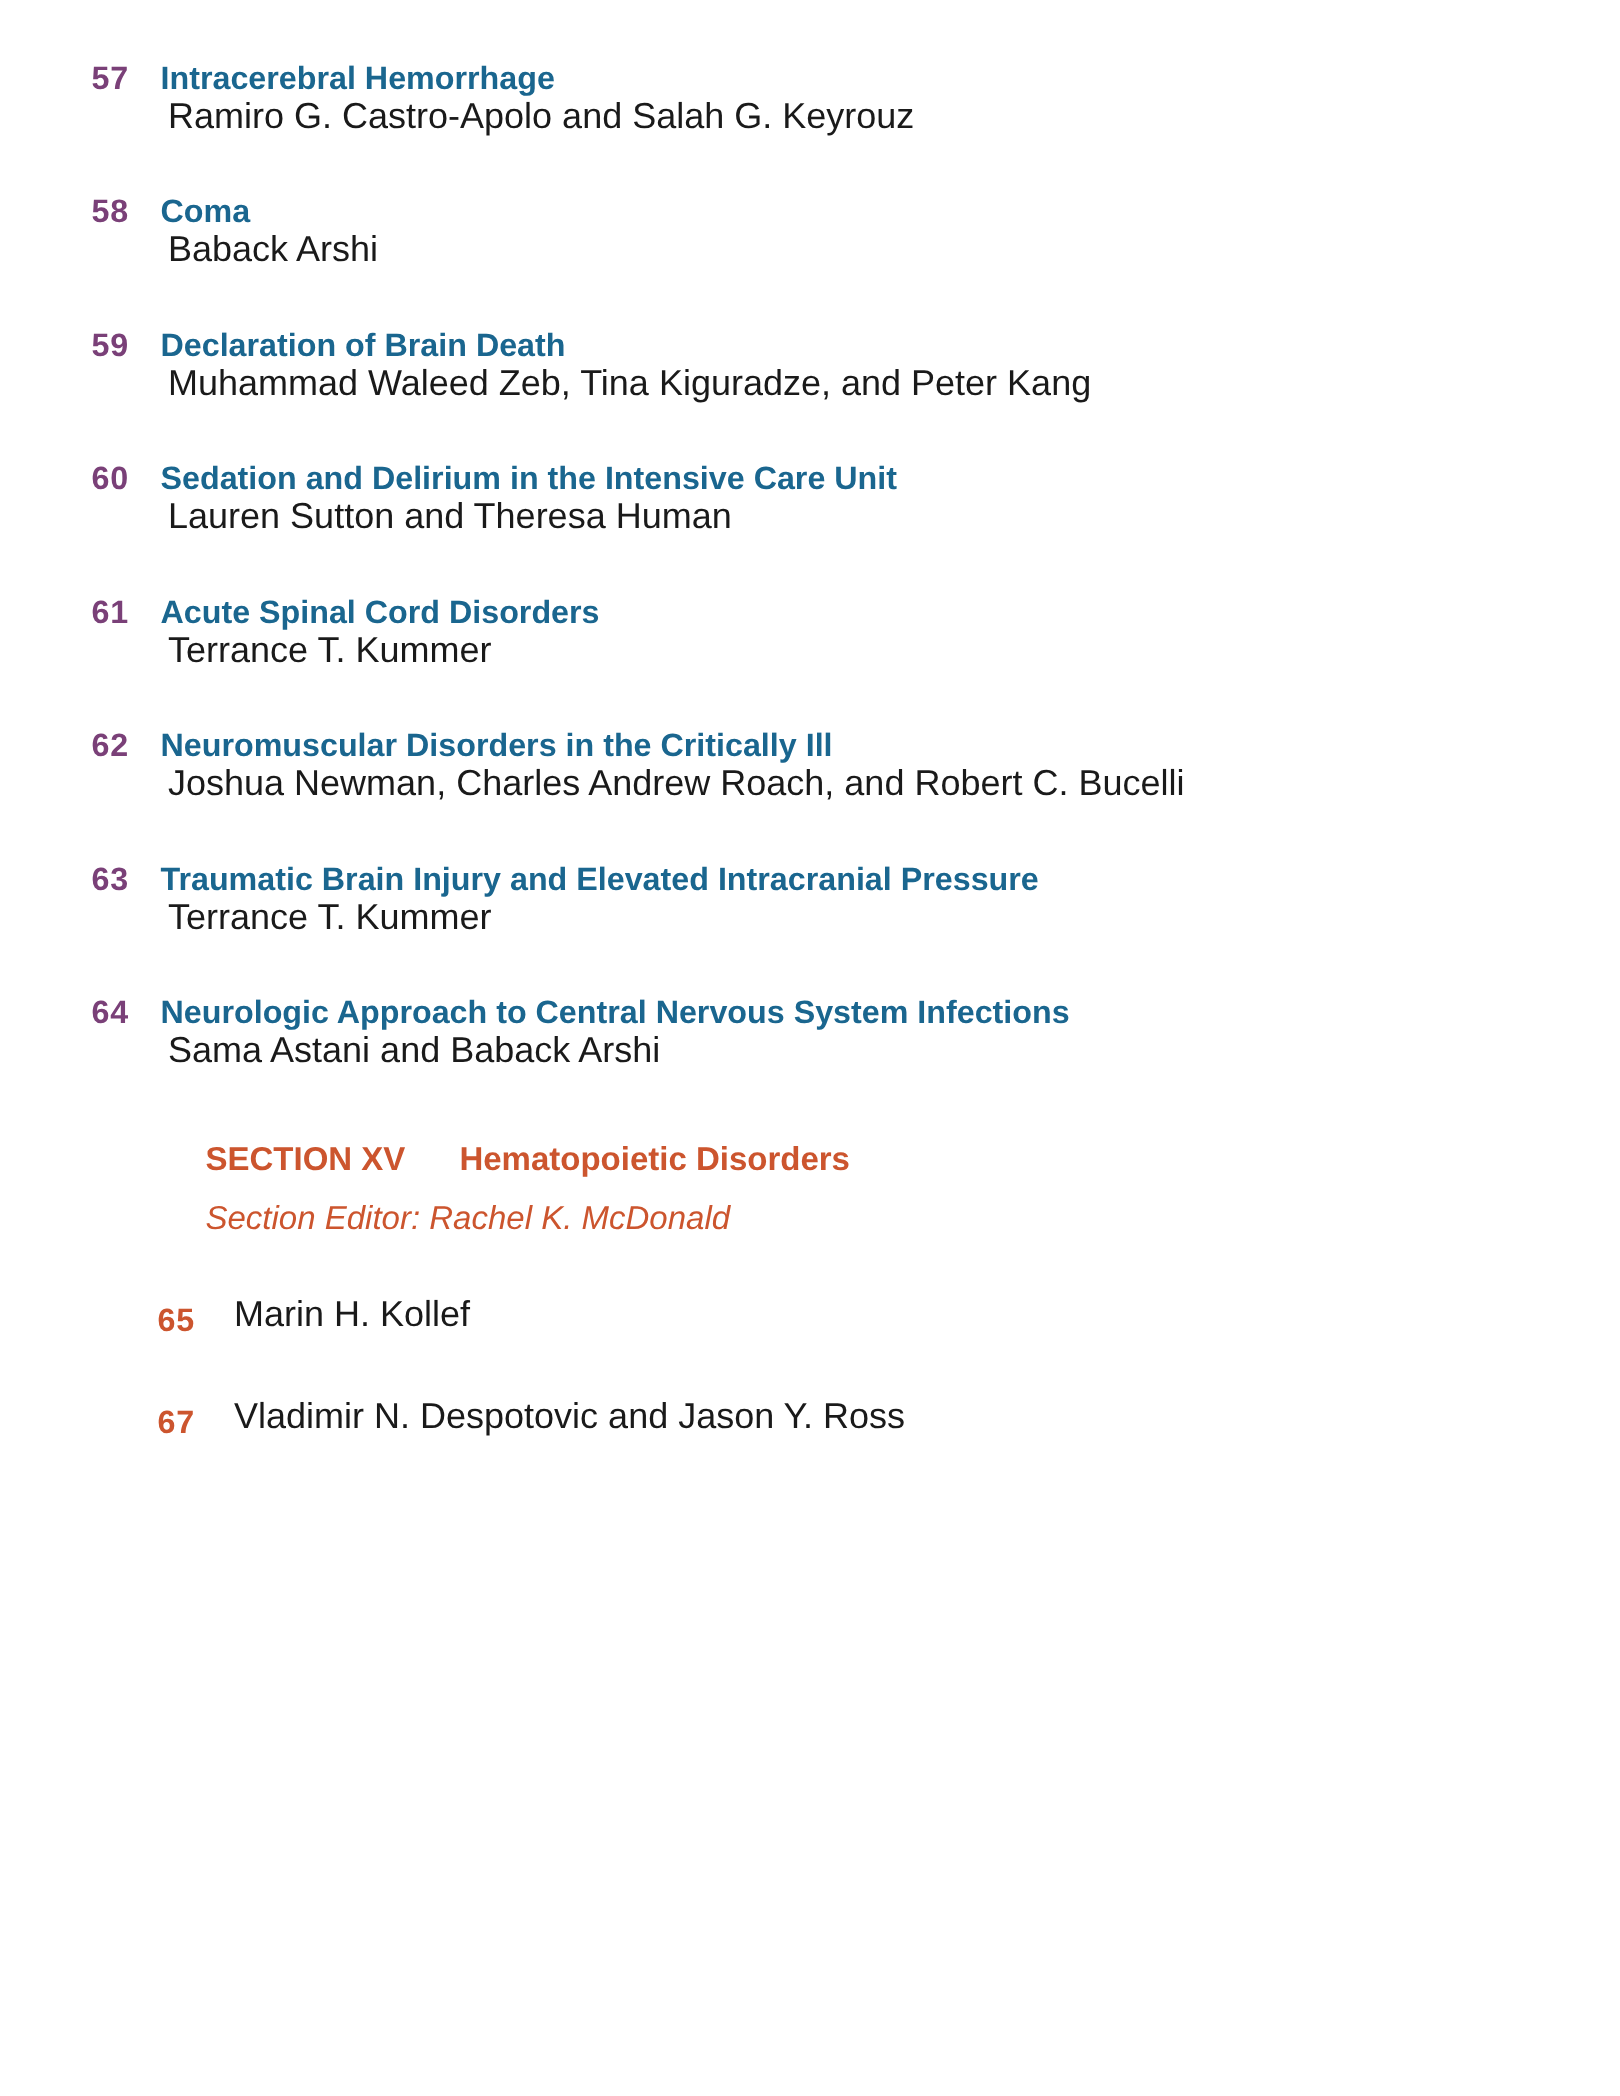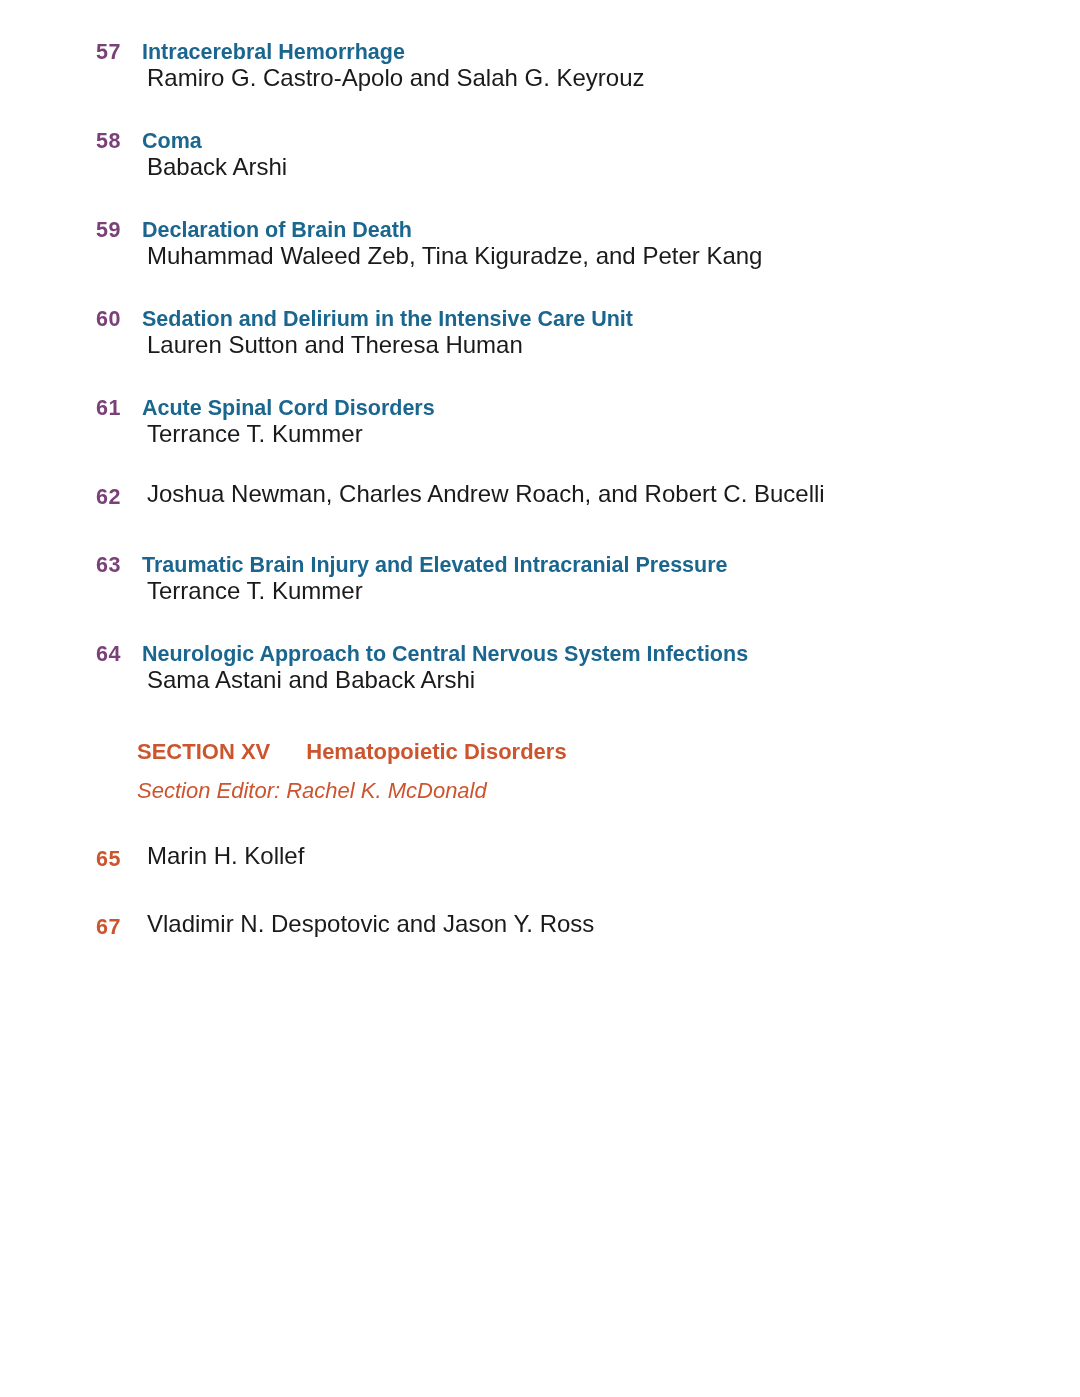--- a/index.html
+++ b/index.html
@@ -35,21 +35,21 @@
   }
   .entry-list {
     list-style: none;
     margin: 0;
     padding: 0;
   }
   .entry-list.first { margin-top: 38px; }
   .entry {
     display: flex;
     align-items: flex-start;
-    margin: 0 0 39px 96px;
+    margin: 0 0 39px 61px;
   }
   .entry-number {
     flex: 0 0 46px;
     font-size: 21.5px;
     font-weight: bold;
     line-height: 29px;
     letter-spacing: 0.5px;
   }
   .entry-number.purple { color: var(--number-purple); }
   .entry-number.orange { color: var(--accent-orange); }
@@ -76,21 +76,21 @@
     color: var(--accent-orange);
   }
   .section-label { margin-right: 36px; }
   .section-editor {
     margin-top: 10px;
     font-size: 22px;
     font-style: italic;
     line-height: 28px;
     color: var(--accent-orange);
   }
-  .section-entries { margin-top: 40px; }
+  .section-entries { margin-top: 40px; padding-left: 44px; }
 </style>
 </head>
 <body>
 
 <div class="page">
 
 
   <ol class="entry-list first">
     <li class="entry">
       <span class="entry-number purple">57</span>
@@ -123,20 +123,21 @@
     <li class="entry">
       <span class="entry-number purple">61</span>
       <div class="entry-body">
         <div class="entry-title">Acute Spinal Cord Disorders</div>
         <div class="entry-authors">Terrance T. Kummer</div>
       </div>
     </li>
     <li class="entry">
       <span class="entry-number purple">62</span>
       <div class="entry-body">
+        <div class="entry-title">Neuromuscular Disorders in the Critically Ill</div>
         <div class="entry-authors">Joshua Newman, Charles Andrew Roach, and Robert C. Bucelli</div>
       </div>
     </li>
     <li class="entry">
       <span class="entry-number purple">63</span>
       <div class="entry-body">
         <div class="entry-title">Traumatic Brain Injury and Elevated Intracranial Pressure</div>
         <div class="entry-authors">Terrance T. Kummer</div>
       </div>
     </li>

